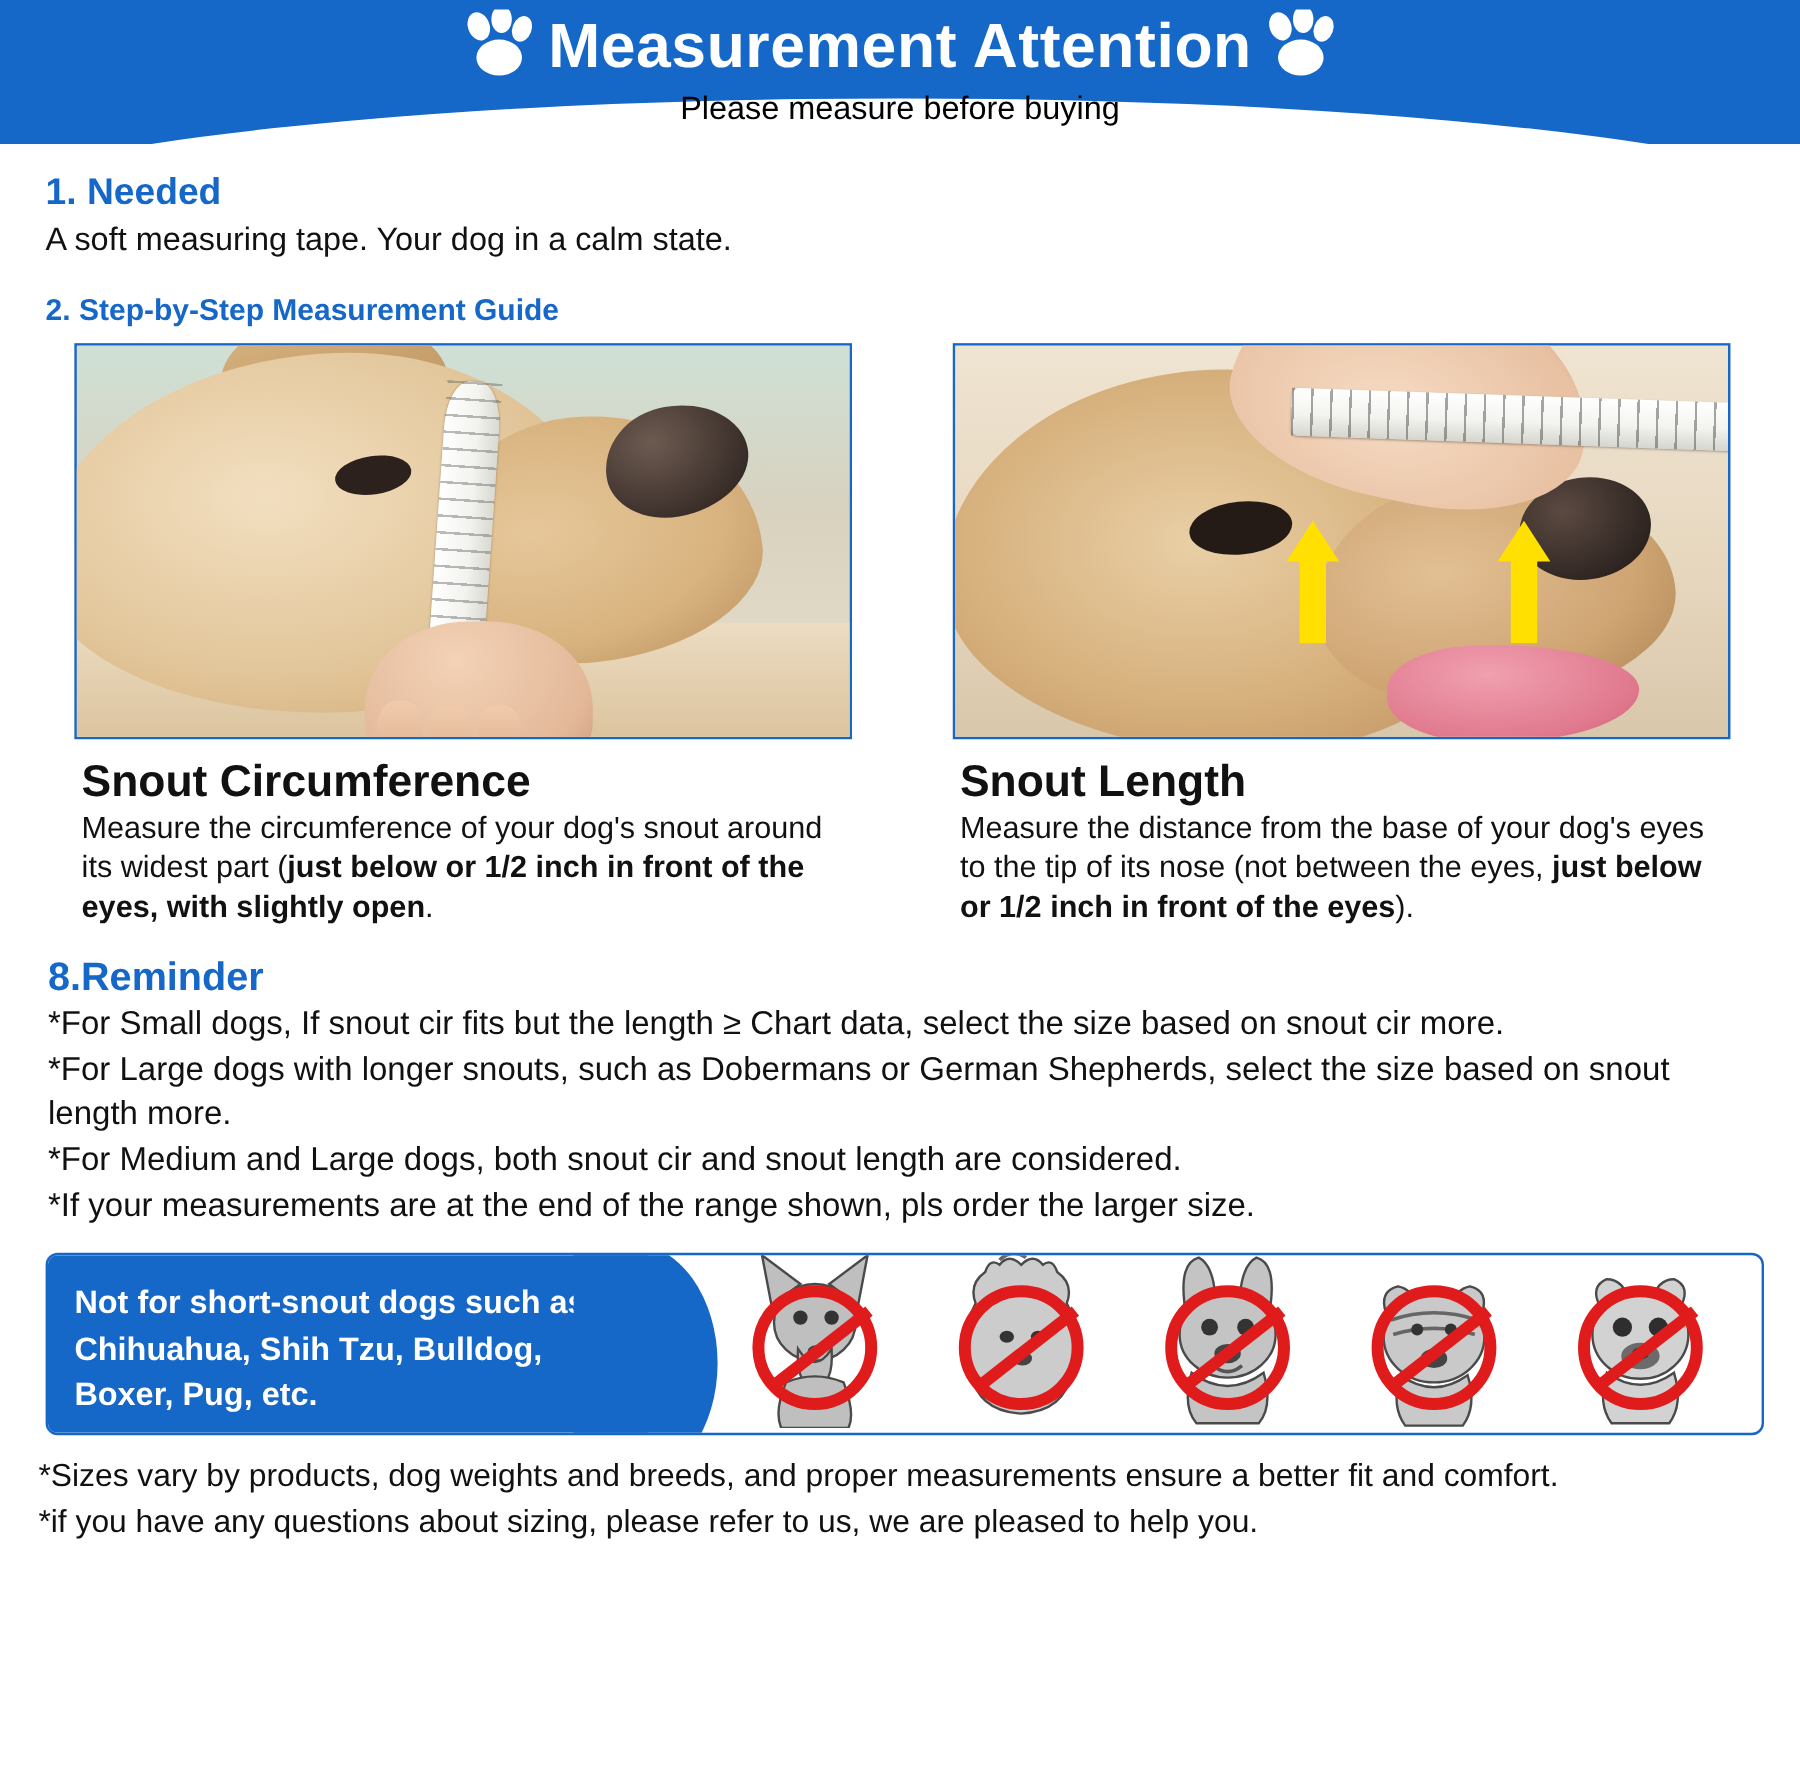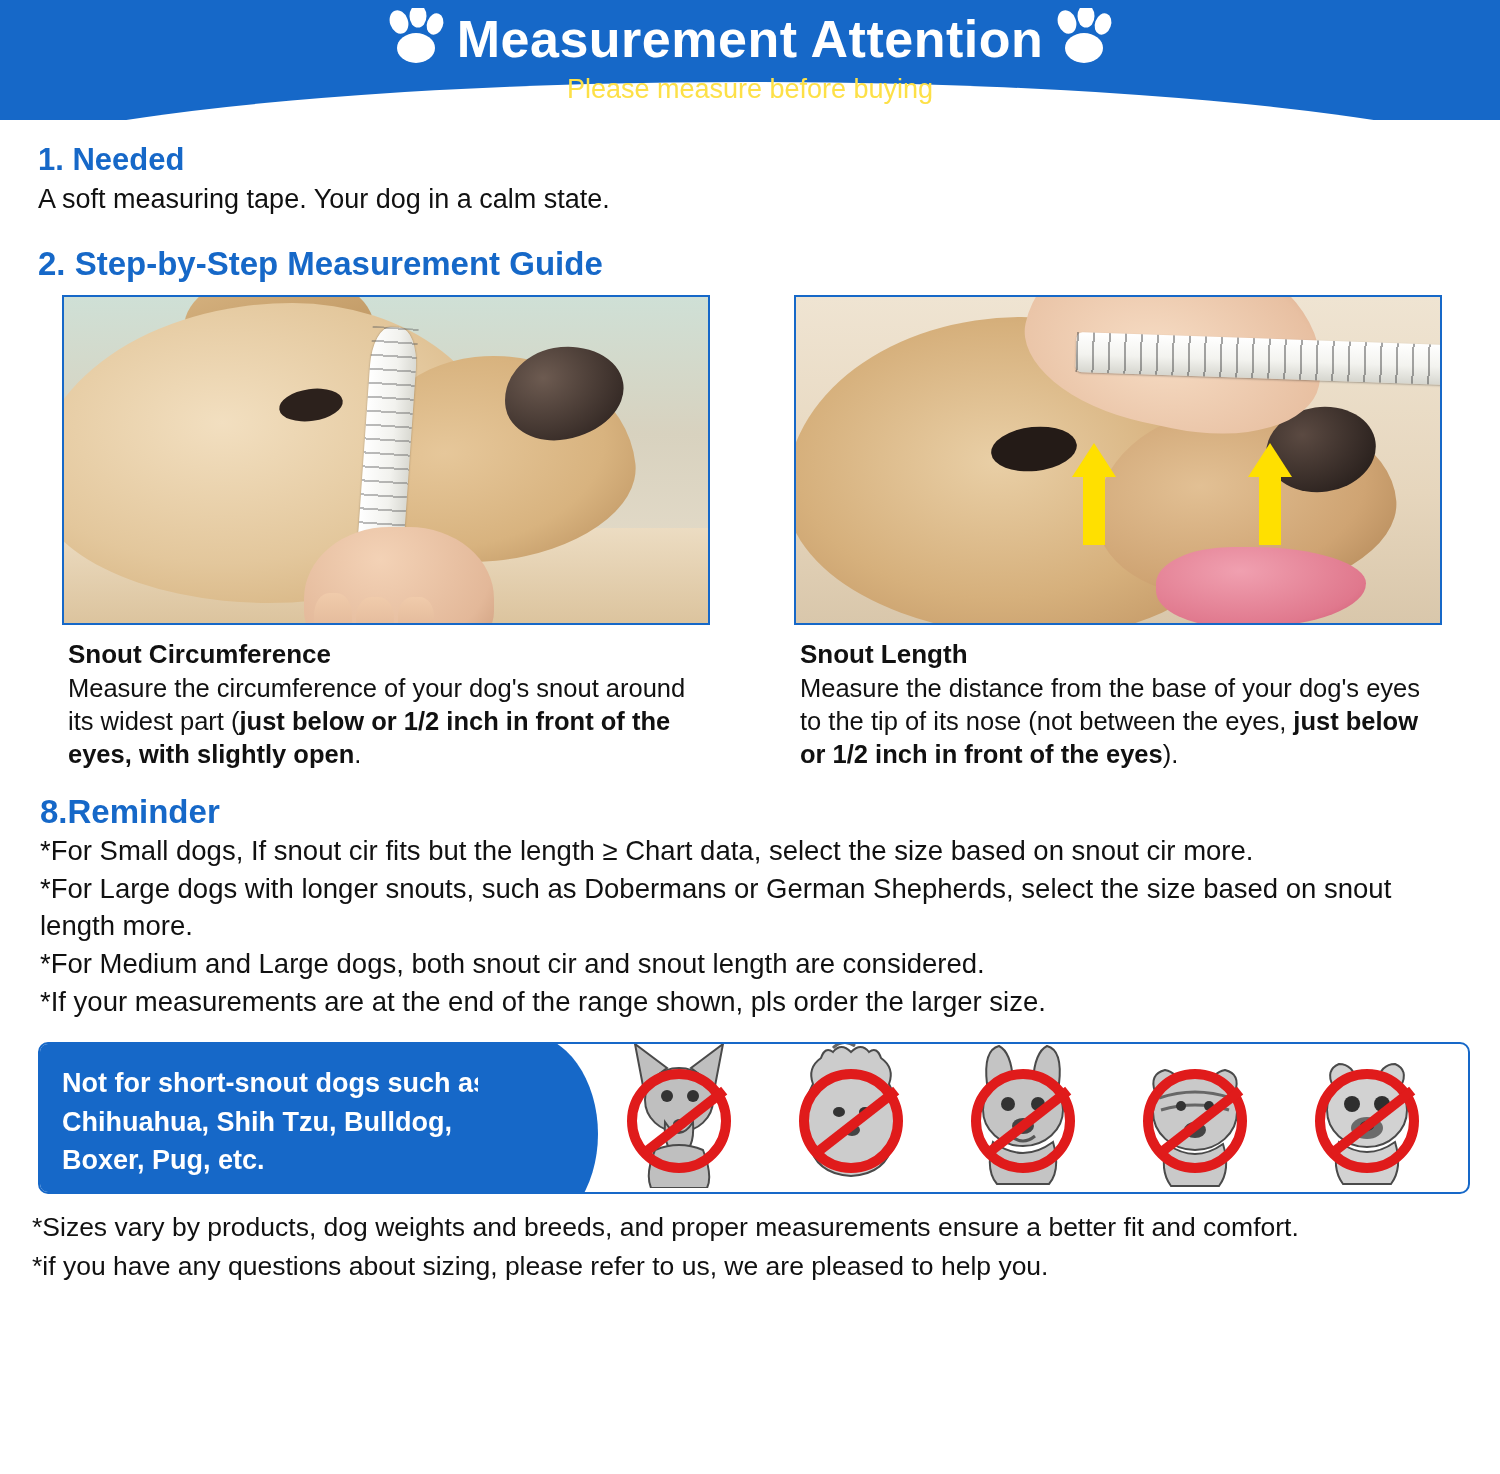--- a/index.html
+++ b/index.html
@@ -44,37 +44,37 @@
   }
   .header-title {
     color: #ffffff;
     font-size: 52px;
     font-weight: bold;
     letter-spacing: 0.5px;
     line-height: 1.05;
     white-space: nowrap;
   }
   .header-sub {
-    color: #fde047;
+    color: #000000;
     font-size: 27px;
     margin-top: 4px;
     font-weight: normal;
   }
   .paw { display:block; }
 
   
   .content { padding: 18px 30px 0 38px; }
 
   .sec-head {
     color: #1668c8;
     font-weight: bold;
     font-size: 31px;
     margin: 4px 0 4px 0;
   }
-  .sec-head.big { font-size: 33px; margin-top: 28px; }
+  .sec-head.big { font-size: 25px; margin-top: 28px; }
   .plain {
     font-size: 27px;
     line-height: 1.28;
     margin: 0 0 6px 0;
   }
 
   
   .panels {
     display: flex;
     gap: 84px;
@@ -85,21 +85,21 @@
   .panel { width: 648px; }
   .photo {
     position: relative;
     width: 100%;
     height: 330px;
     border: 2px solid #1668c8;
     overflow: hidden;
     background: #e8dccb;
   }
   .photo-title {
-    font-size: 26px;
+    font-size: 37px;
     font-weight: bold;
     margin: 14px 0 2px 6px;
   }
   .photo-text {
     font-size: 25.5px;
     line-height: 1.3;
     margin-left: 6px;
   }
   .photo-text b { font-weight: bold; }
 

